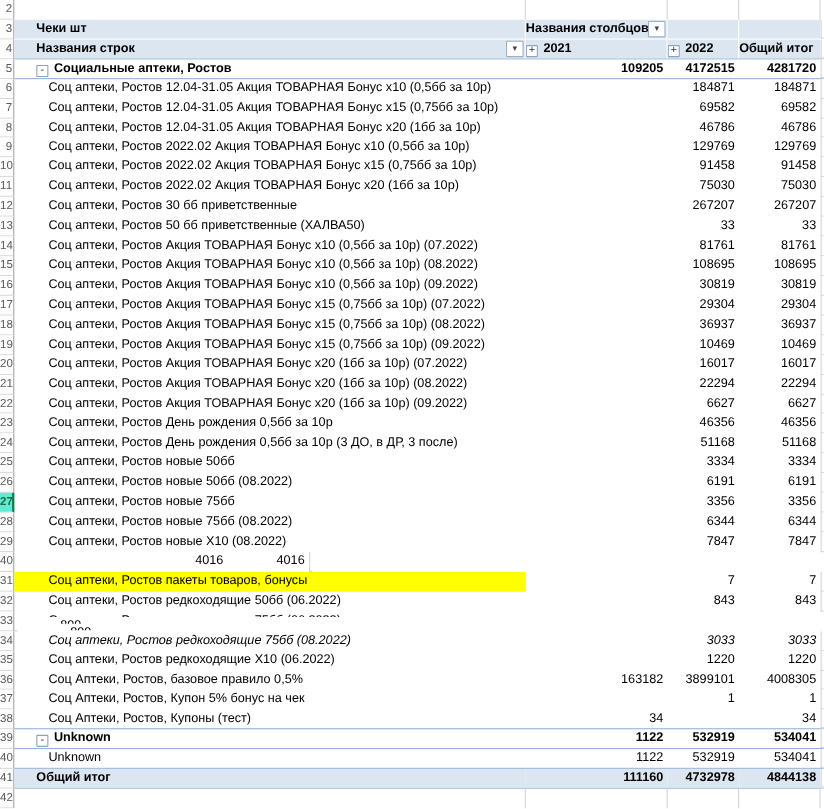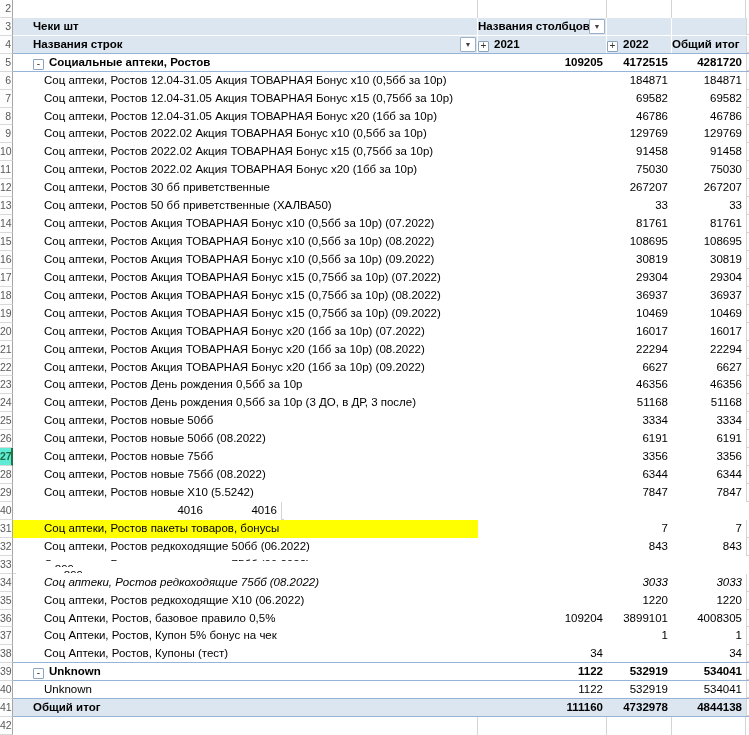--- a/index.html
+++ b/index.html
@@ -272,21 +272,21 @@
     <div class="rh" style="top: 466.102px;">28</div>
     <div class="row" style="top: 466.102px;">
       <div class="cell lab ind">Соц аптеки, Ростов новые 75бб (08.2022)</div>
       <div class="cell v1 num"></div>
       <div class="cell v2 num">6344</div>
       <div class="cell v3 num">6344</div>
       <div class="sl gl"></div>
     </div>
     <div class="rh" style="top: 484.029px;">29</div>
     <div class="row" style="top: 484.029px;">
-      <div class="cell lab ind">Соц аптеки, Ростов новые Х10 (5.5242)</div>
+      <div class="cell lab ind">Соц аптеки, Ростов новые Х10 (08.2022)</div>
       <div class="cell v1 num"></div>
       <div class="cell v2 num">7847</div>
       <div class="cell v3 num">7847</div>
       <div class="sl gl"></div>
     </div>
     <div class="rh" style="top: 501.956px;">40</div>
     <div class="row" style="top: 501.956px;">
       <div class="cell v1 num"></div>
       <div class="cell v2 num">4016</div>
       <div class="cell v3 num">4016</div>
@@ -328,21 +328,21 @@
     <div class="row" style="top: 591.591px;">
       <div class="cell lab ind">Соц аптеки, Ростов редкоходящие Х10 (06.2022)</div>
       <div class="cell v1 num"></div>
       <div class="cell v2 num">1220</div>
       <div class="cell v3 num">1220</div>
       <div class="sl gl"></div>
     </div>
     <div class="rh" style="top: 609.518px;">36</div>
     <div class="row" style="top: 609.518px;">
       <div class="cell lab ind">Соц Аптеки, Ростов, базовое правило 0,5%</div>
-      <div class="cell v1 num">109204</div>
+      <div class="cell v1 num">163182</div>
       <div class="cell v2 num">3899101</div>
       <div class="cell v3 num">4008305</div>
       <div class="sl gl"></div>
     </div>
     <div class="rh" style="top: 627.445px;">37</div>
     <div class="row" style="top: 627.445px;">
       <div class="cell lab ind">Соц Аптеки, Ростов, Купон 5% бонус на чек</div>
       <div class="cell v1 num"></div>
       <div class="cell v2 num">1</div>
       <div class="cell v3 num">1</div>

